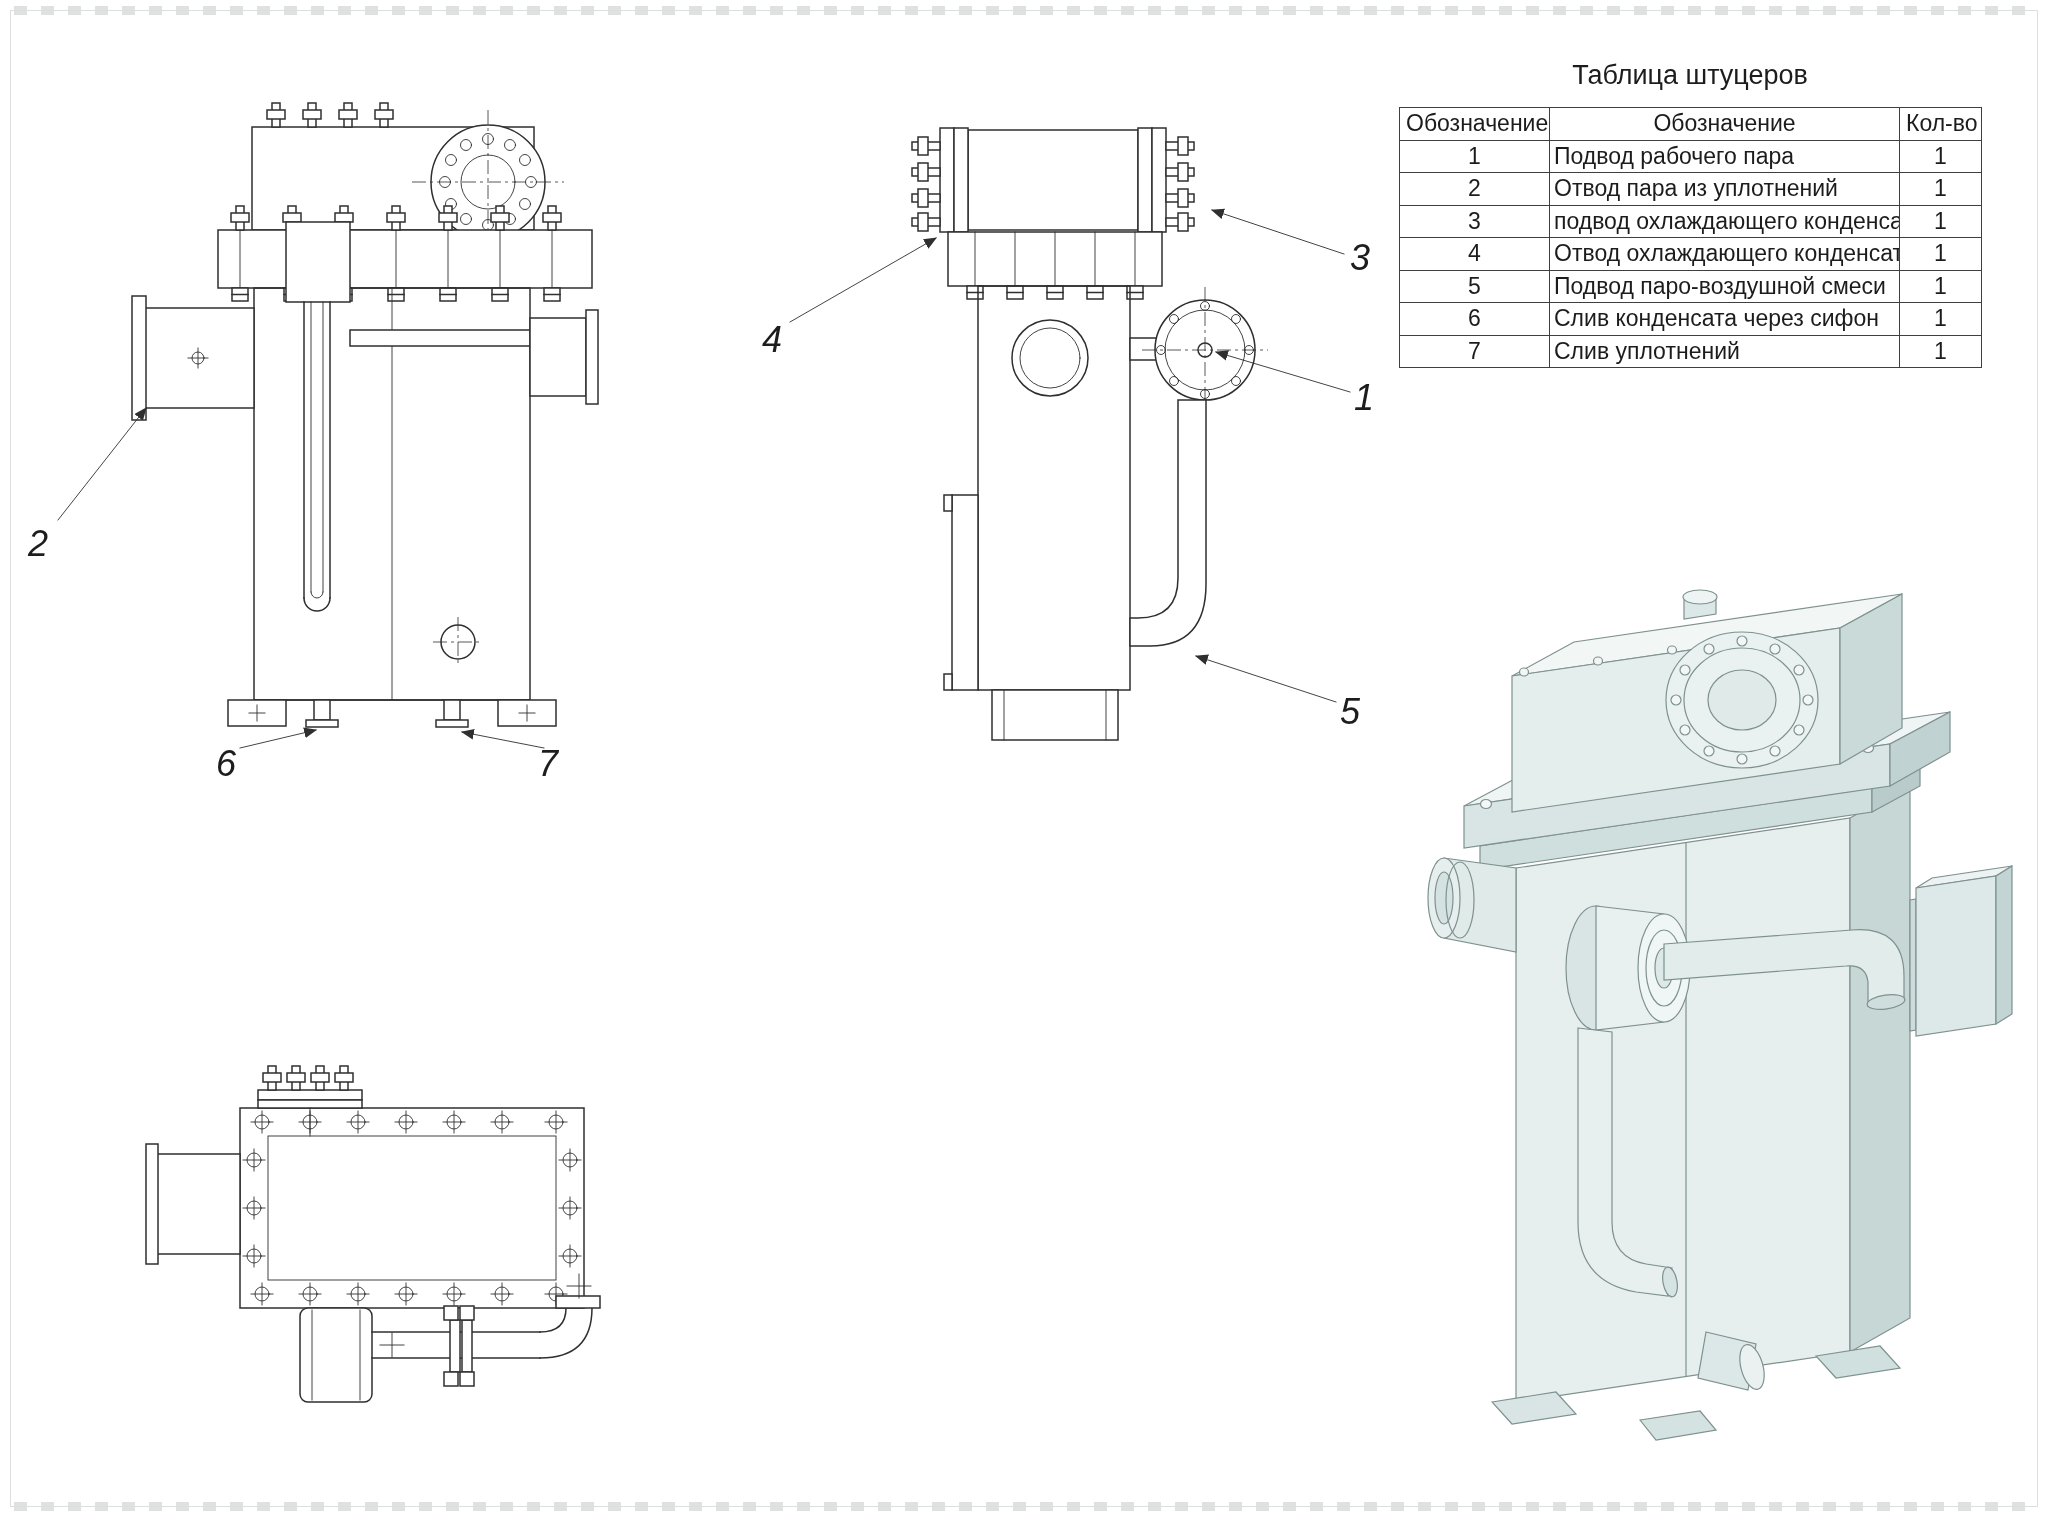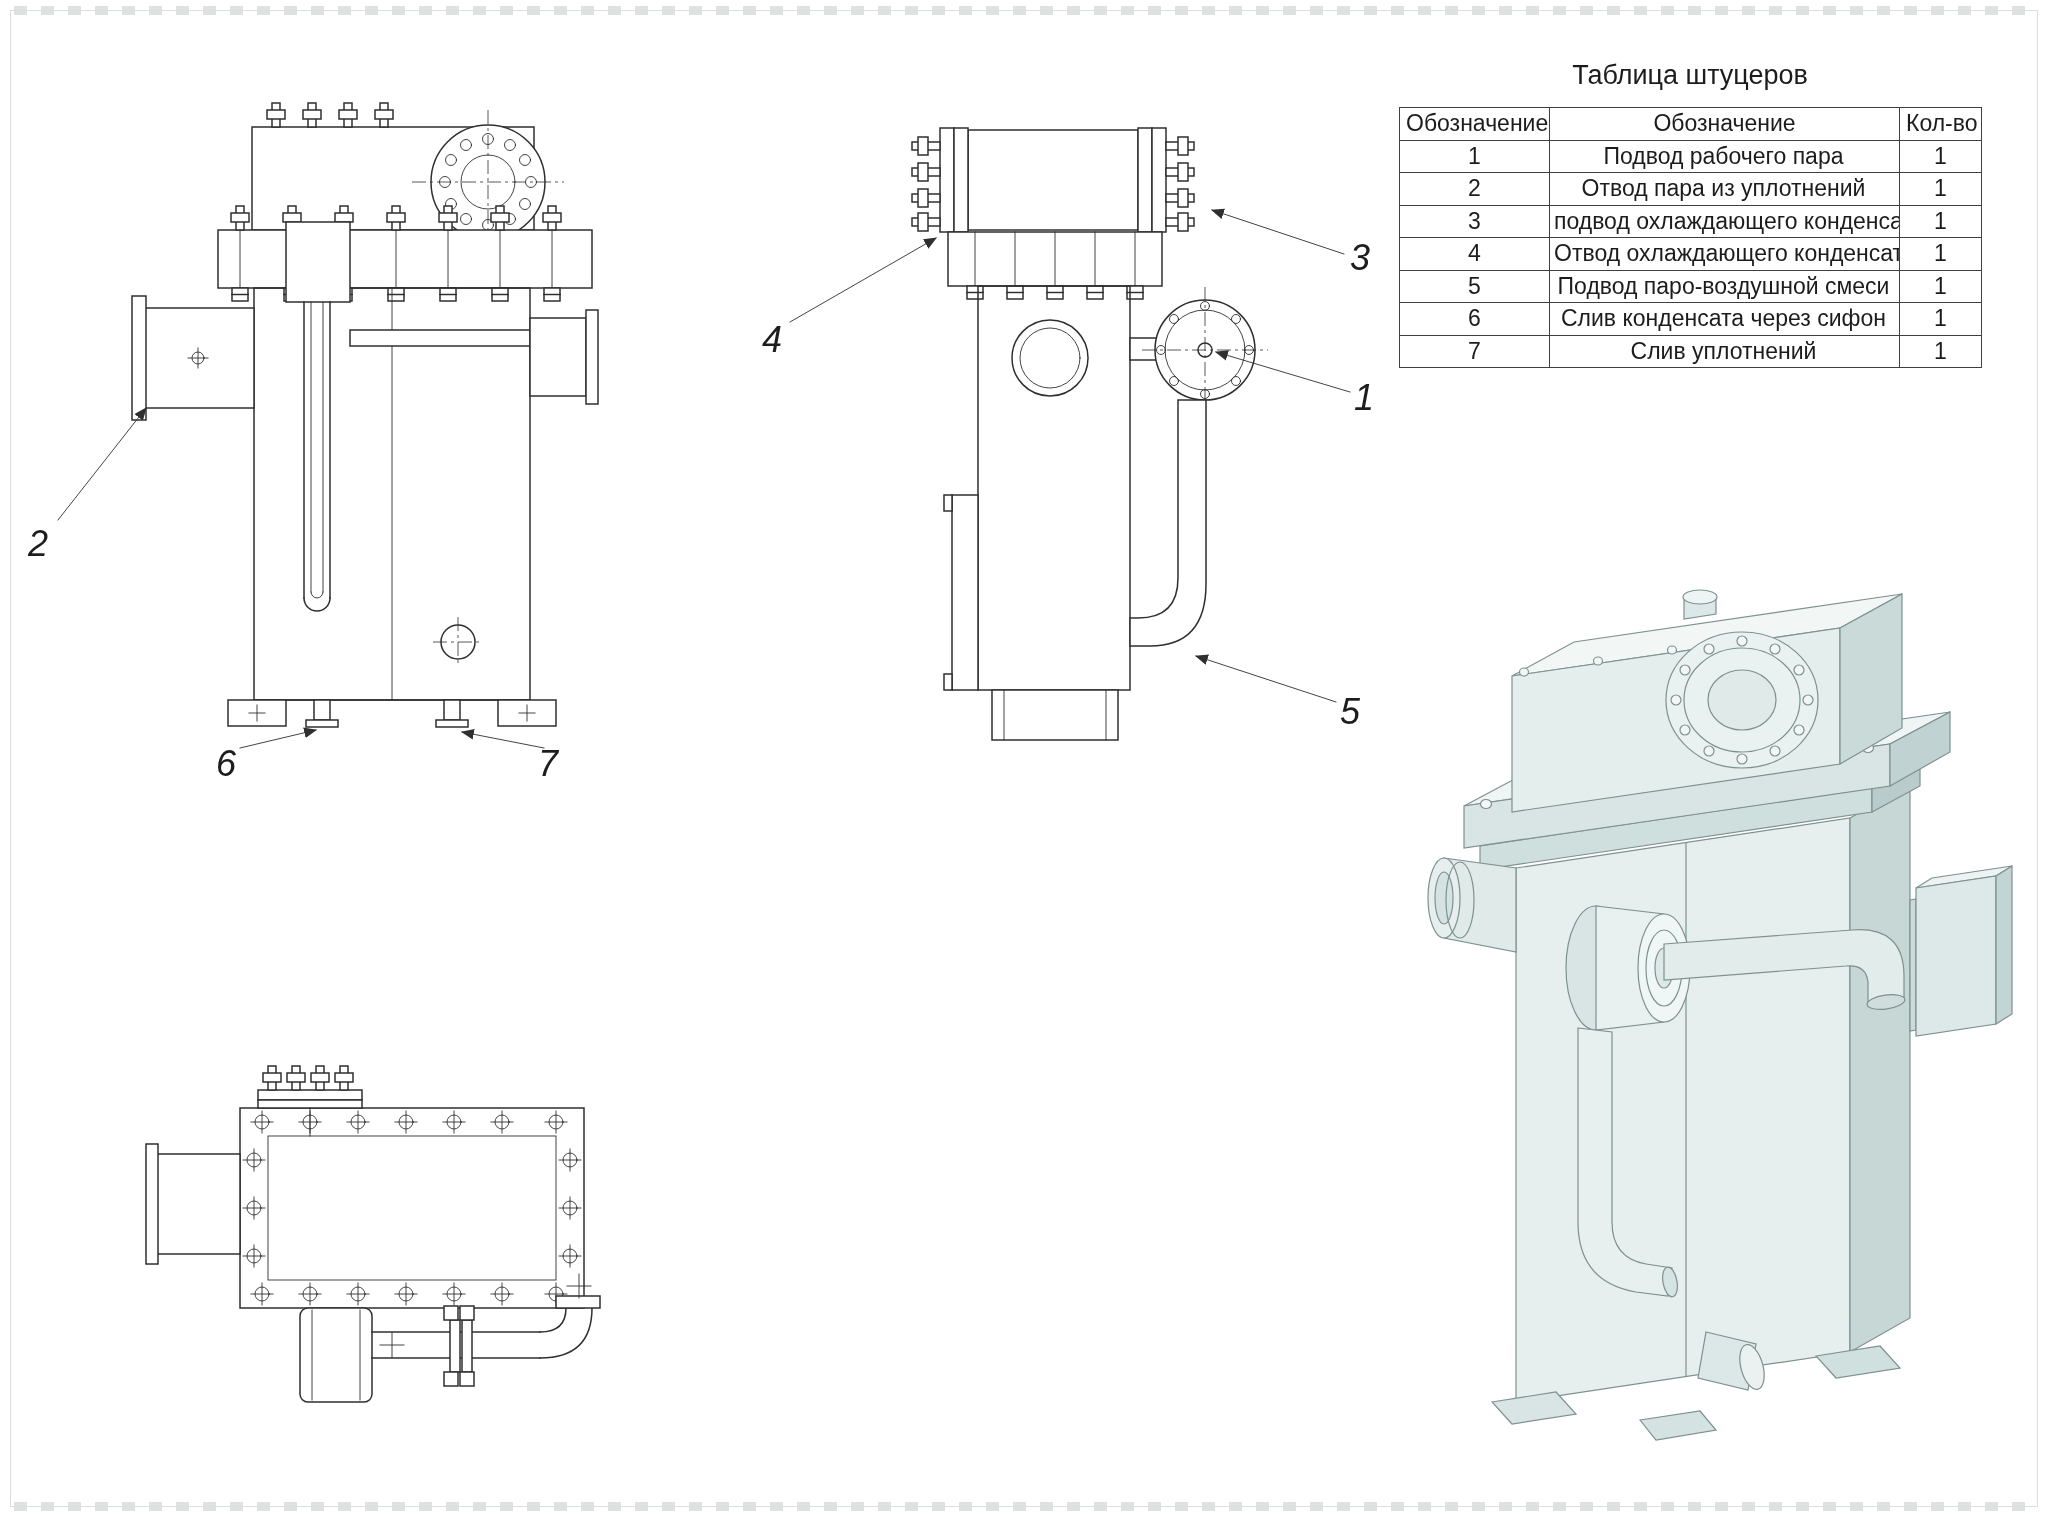--- a/index.html
+++ b/index.html
@@ -20,21 +20,21 @@
   .iso{stroke:#7e918f;stroke-width:1.2;}
   text.callout{font-family:"Liberation Sans",sans-serif;font-style:italic;
                font-size:36px;fill:#1d1d1d;stroke:none;}
   
   .nozzle-table{position:absolute;left:1399px;top:60px;width:582px;}
   .table-title{font-size:27px;text-align:center;margin:0 0 16px 0;}
   .nozzle-table table{width:100%;border-collapse:collapse;table-layout:fixed;
                       font-size:23px;color:#1c1c1c;}
   .nozzle-table th,.nozzle-table td{border:1.5px solid #3f3f3f;height:31.5px;
       font-weight:normal;text-align:center;padding:0 6px;white-space:nowrap;overflow:hidden;}
-  .nozzle-table td.c-name{text-align:center;padding-left:4px;}
+  .nozzle-table td.c-name{text-align:left;padding-left:4px;}
 </style>
 </head>
 <body>
 
 <div class="sheet">
   <div class="artifact top"></div>
   <div class="artifact bottom"></div>
   <div class="frame"></div>
 
   <svg class="drawing" width="2048" height="1517" viewBox="0 0 2048 1517">

